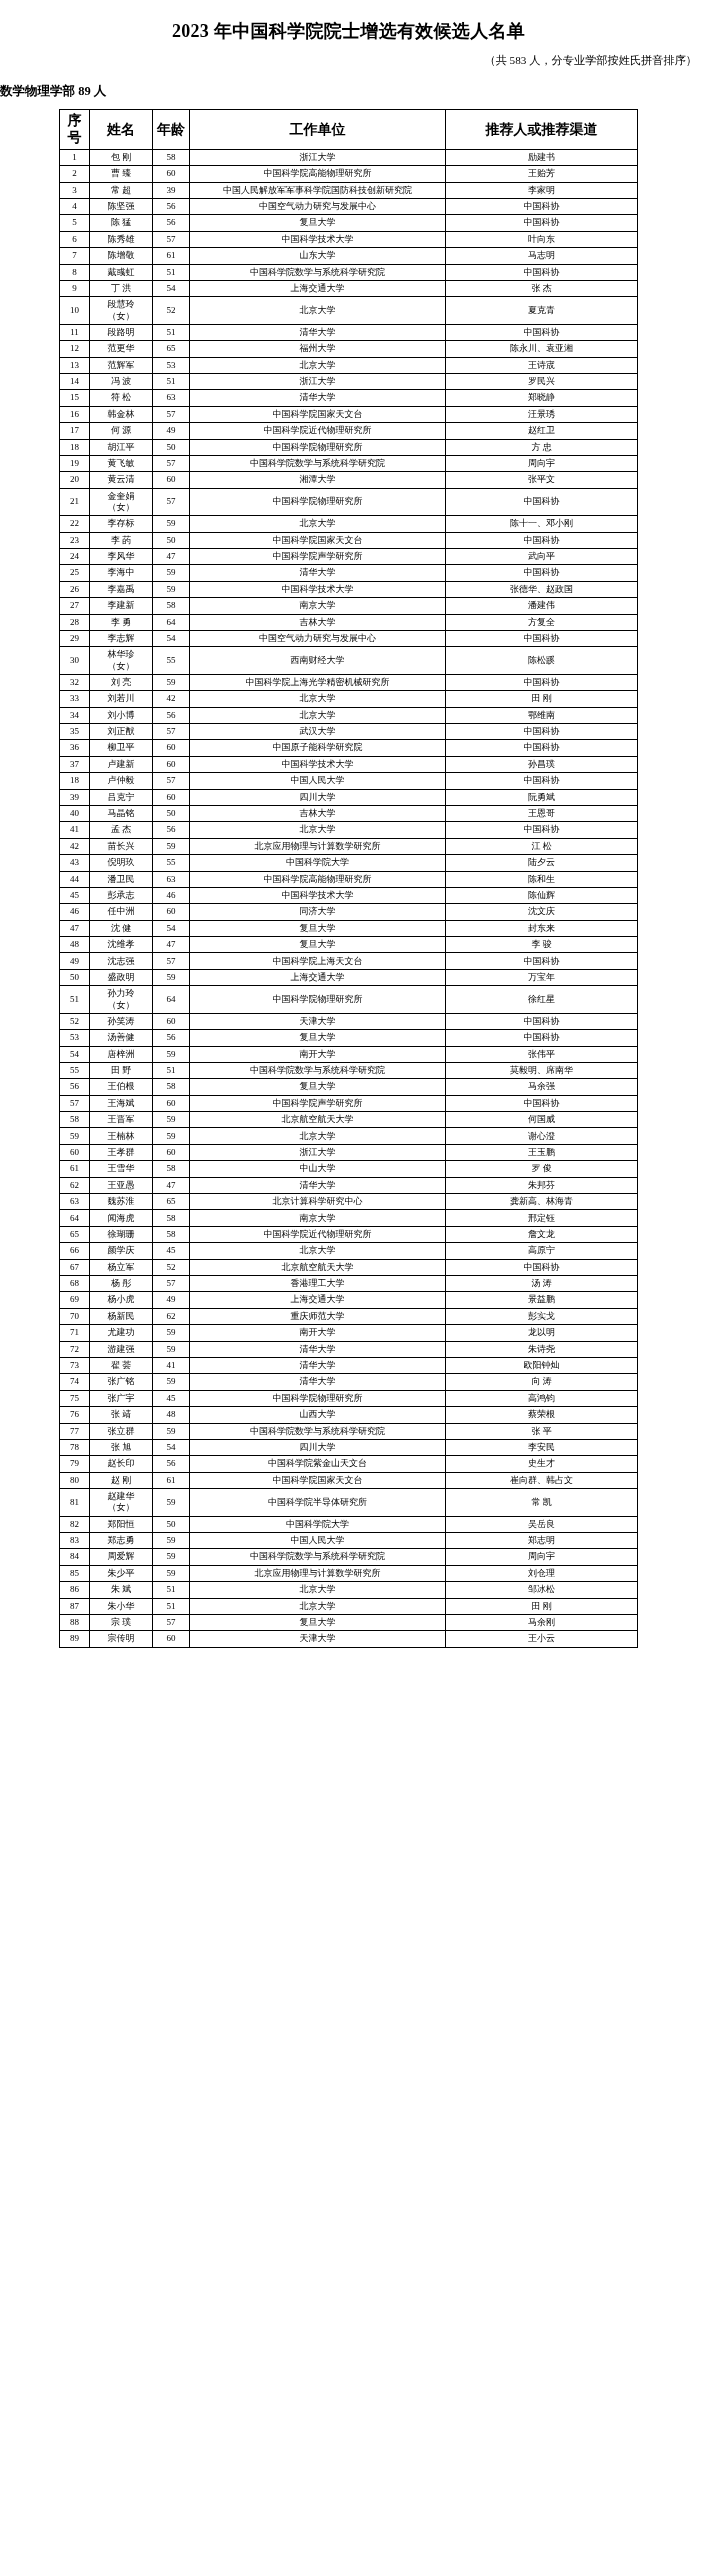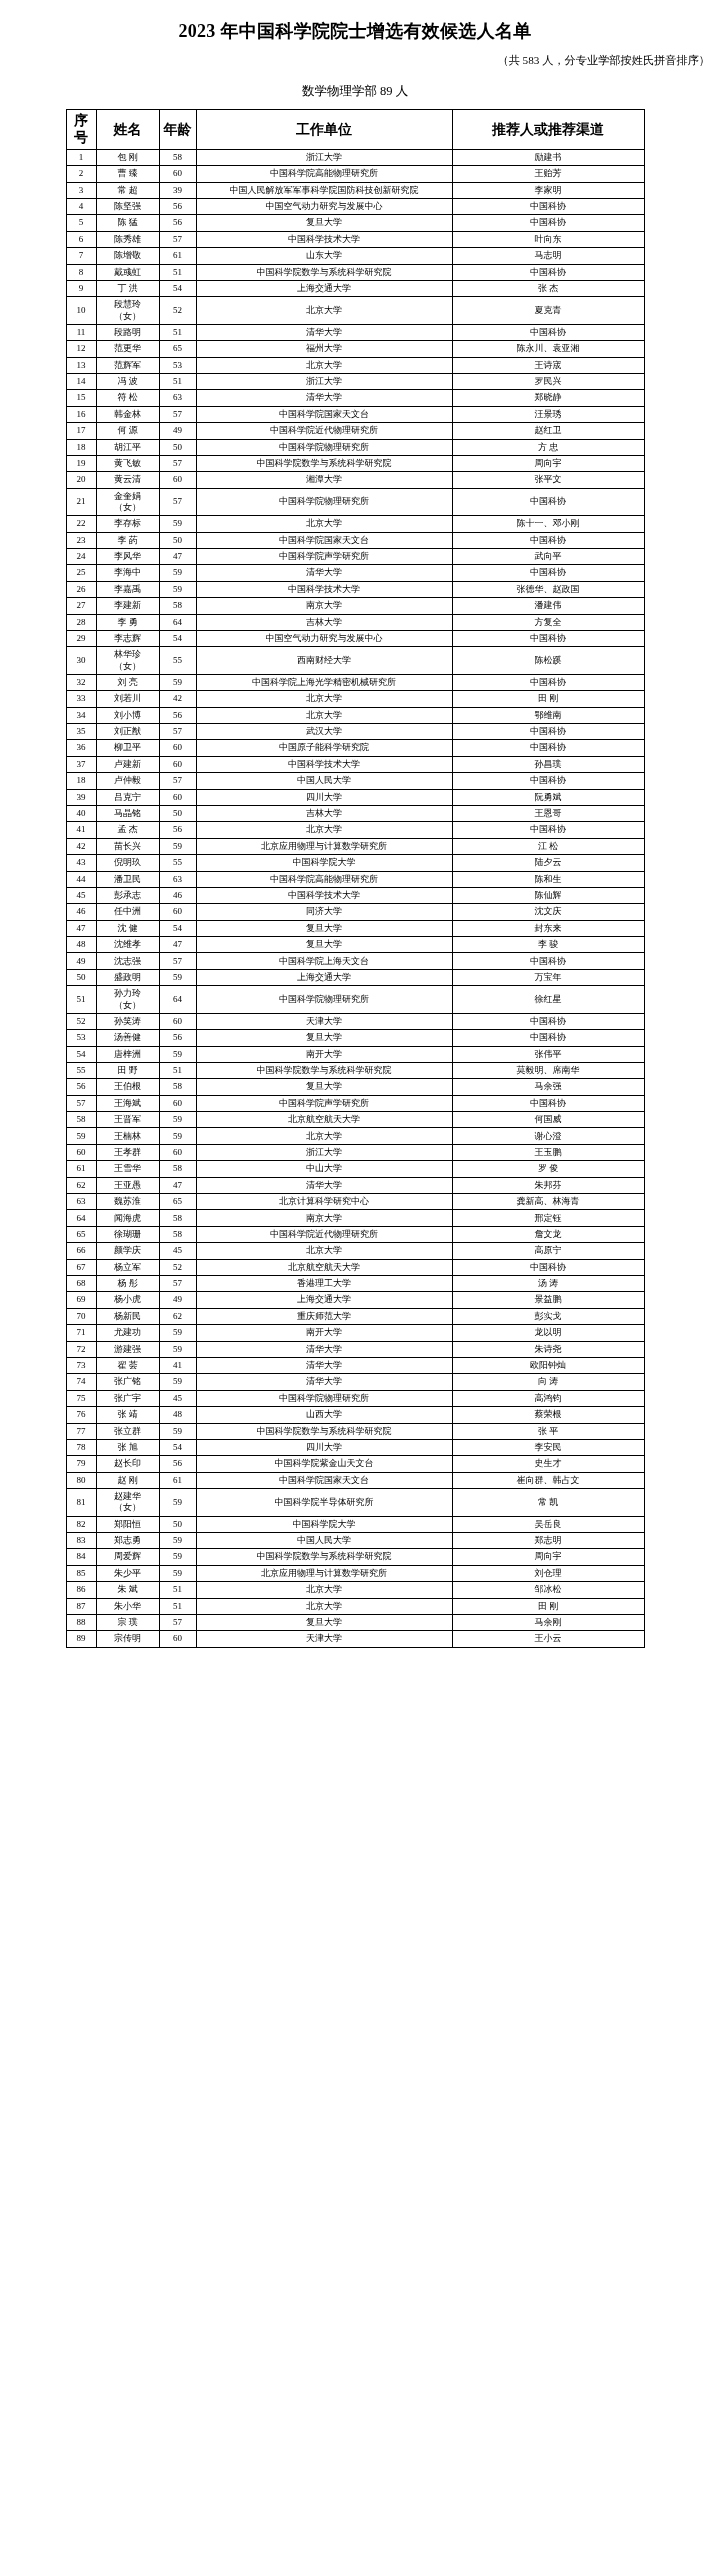--- a/index.html
+++ b/index.html
@@ -8,40 +8,40 @@
     background: #ffffff;
   }
   body {
     width: 710px;
     font-family: "Liberation Serif", "DejaVu Serif", serif;
     color: #000000;
   }
   .page {
     width: 710px;
     box-sizing: border-box;
-    padding: 12px 0 13px 0;
+    padding: 12px 13px 13px 0;
   }
   .doc-title {
     text-align: center;
     font-size: 18px;
     font-weight: bold;
     letter-spacing: 0.3px;
     margin: 6.6px 0 0 0;
     font-family: "Liberation Serif", "DejaVu Serif", serif;
   }
   .doc-subtitle {
     text-align: right;
     font-size: 11.2px;
     margin: 10.5px 0 0 0;
     font-family: "Liberation Serif", "DejaVu Serif", serif;
   }
   .section-title {
-    text-align: center;
+    text-align: left;
     font-size: 12.5px;
-    font-weight: normal;
+    font-weight: bold;
     margin: 14.5px 0 9.2px 0;
   }
   table.roster {
     border-collapse: collapse;
     margin: 0 auto;
     width: 579px;
     table-layout: fixed;
   }
   table.roster th, table.roster td {
     border: 0.7px solid #000000;

